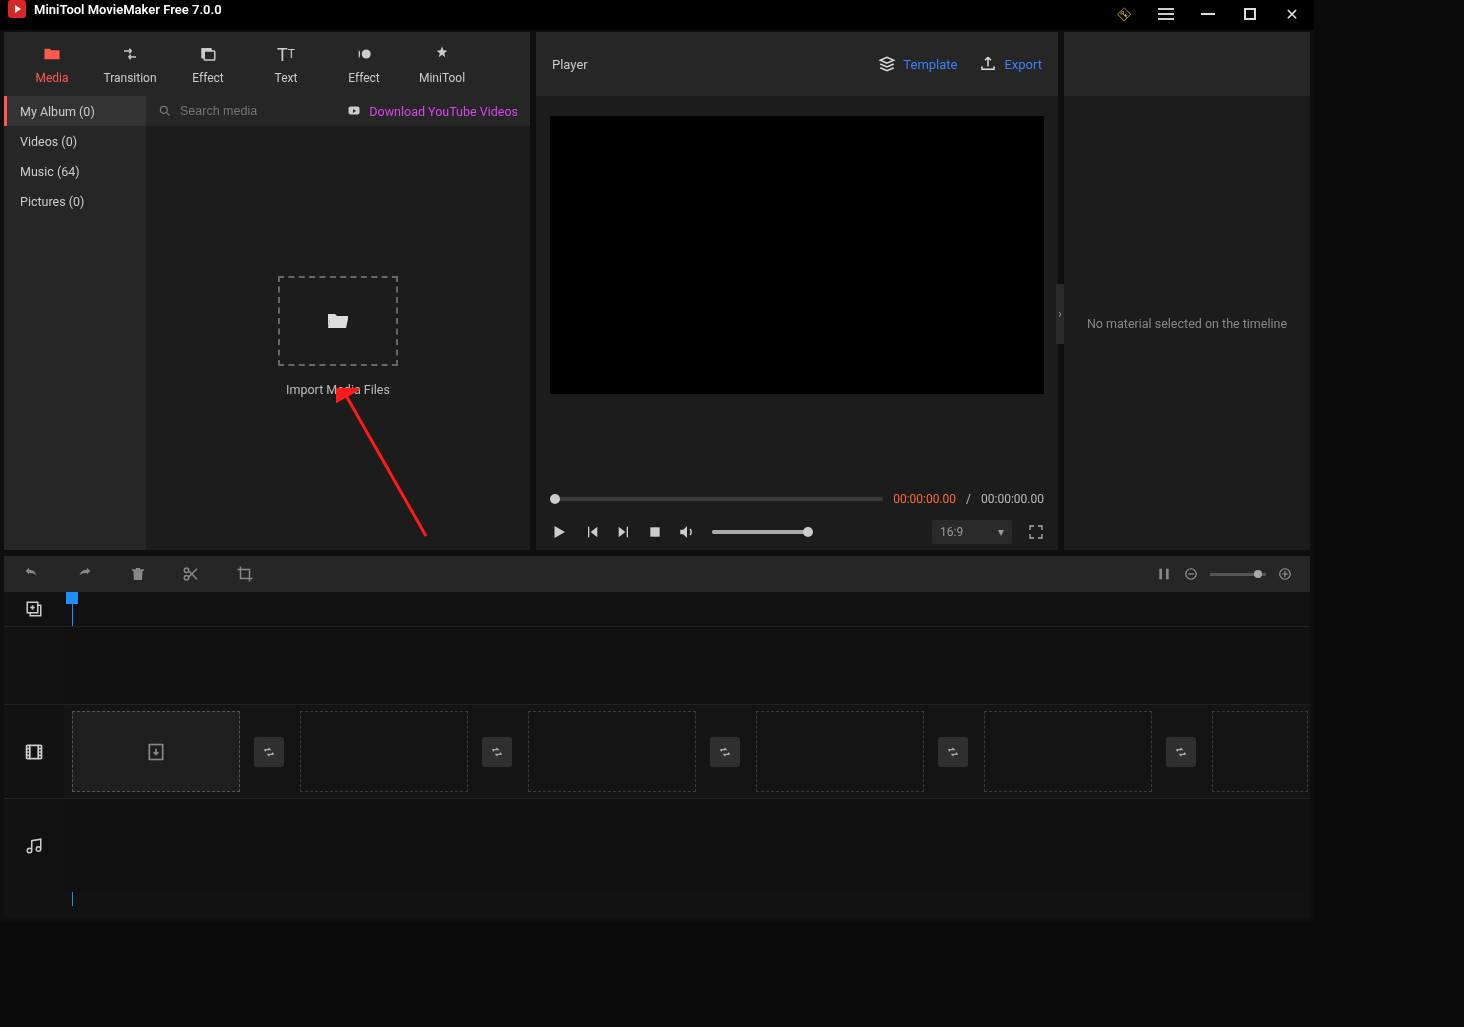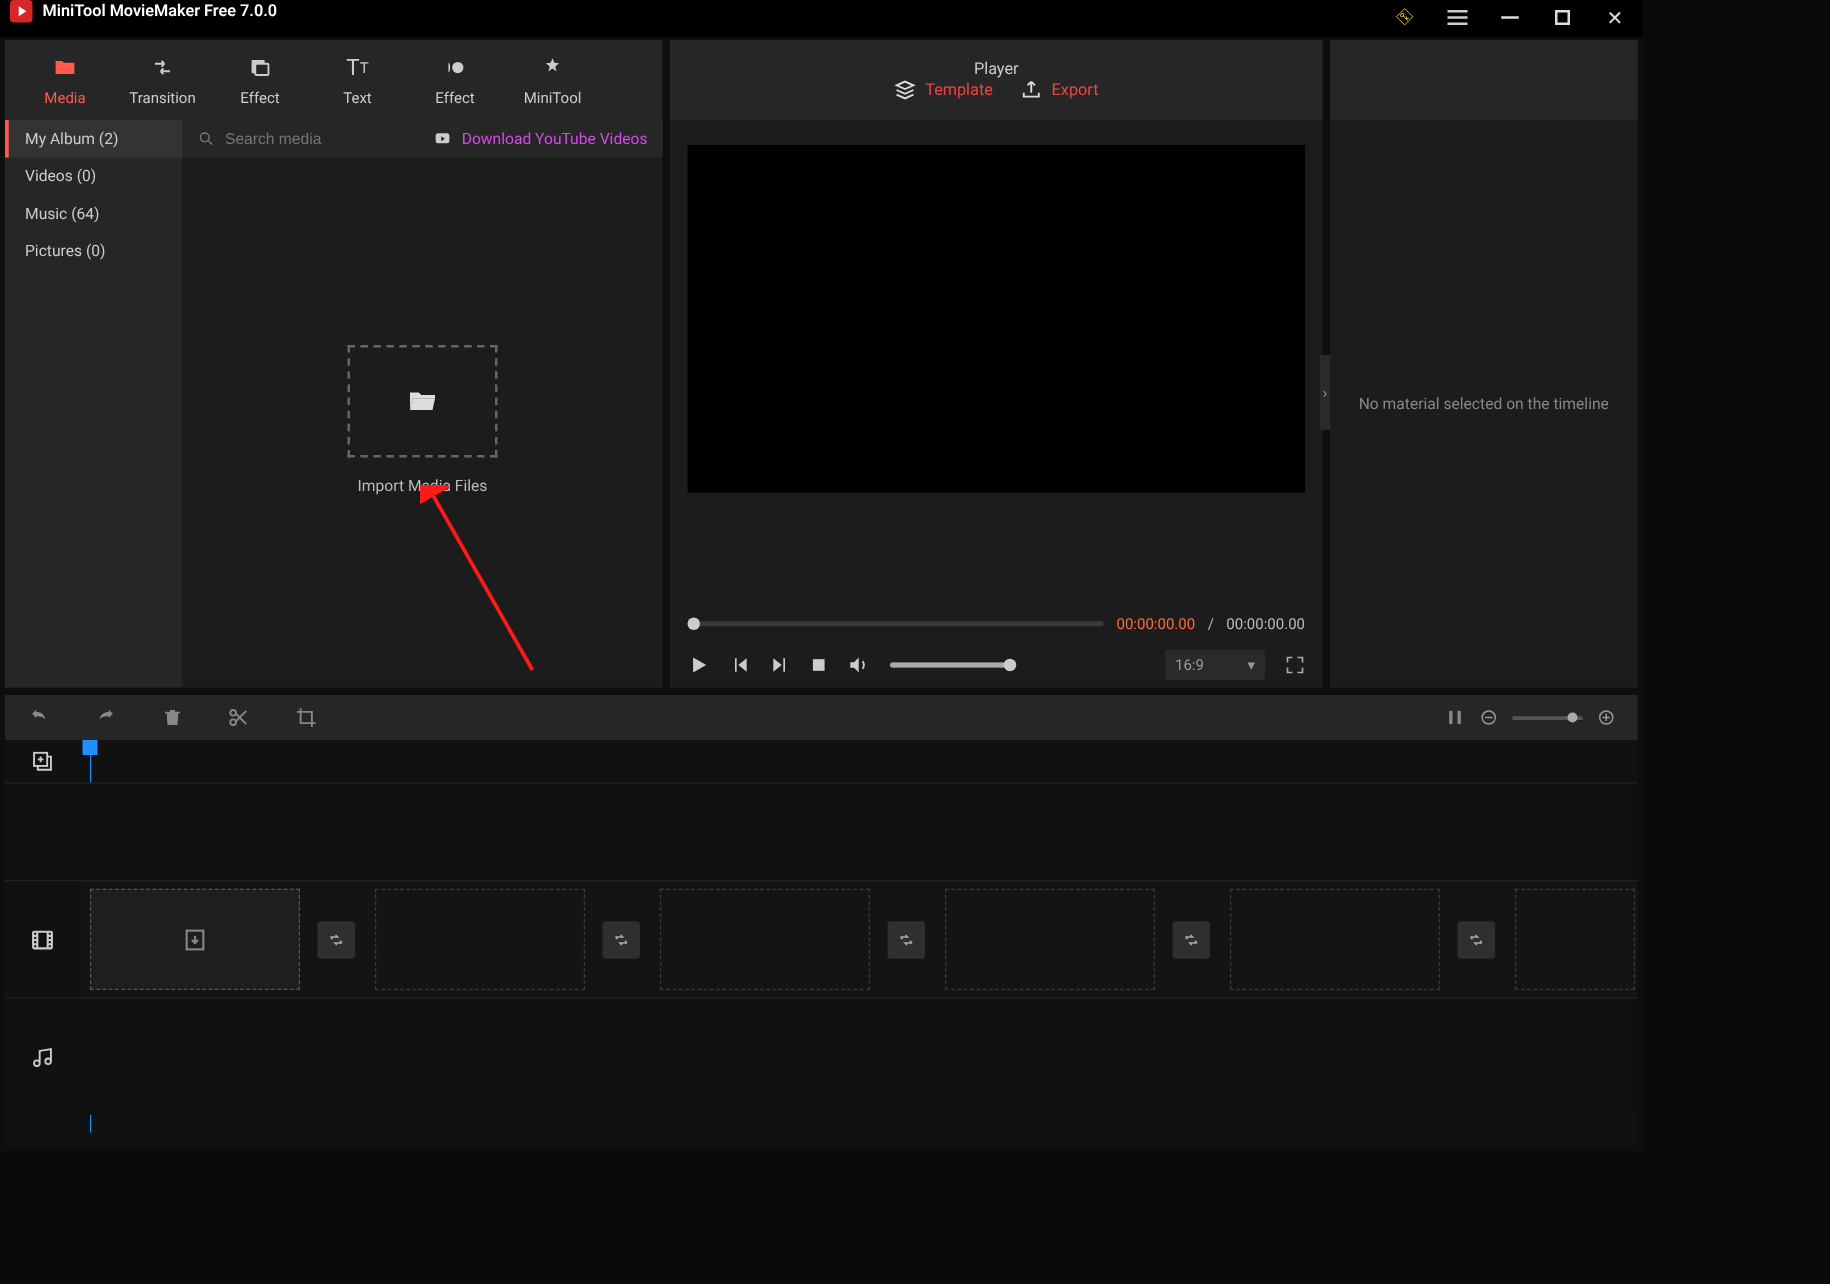--- a/index.html
+++ b/index.html
@@ -178,26 +178,25 @@
     display:flex;
     flex-direction:column;
     background:#1e1e1e;
   }
   .player-top {
     height:64px;
     background:#262626;
     display:flex;
     align-items:center;
     justify-content:space-between;
-    padding:16px 16px;
-    flex-direction:column;
+    padding:6px 16px;
   }
   .player-title { color:#ccc; font-size:13px;}
   .player-actions { display:flex; gap:22px;}
-  .p-action { display:flex;align-items:center;gap:7px;color:#ef4444;font-size:13px;cursor:pointer;}
+  .p-action { display:flex;align-items:center;gap:7px;color:#3b82f6;font-size:13px;cursor:pointer;}
   .player-body {
     flex:1;
     display:flex;
     flex-direction:column;
     align-items:center;
     background:#1c1c1c;
     padding-top:20px;
   }
   .player-viewport {
     width:494px; height:278px;
@@ -422,21 +421,21 @@
                 <path d="M12 2l2 5 5 .5-4 3.5 1.3 5.2L12 13l-4.3 3.2L9 11 5 7.5 10 7z"></path>
               </svg>
           </div>
           <span>MiniTool</span>
         </div>
       </div>
 
       <div class="left-inner">
         <div class="sidebar">
           <div class="side-item active">
-              <span>My Album (2)</span>
+              <span>My Album (0)</span>
             </div>
           <div class="side-item">
               <span>Videos (0)</span>
             </div>
           <div class="side-item">
               <span>Music (64)</span>
             </div>
           <div class="side-item">
               <span>Pictures (0)</span>
             </div>

